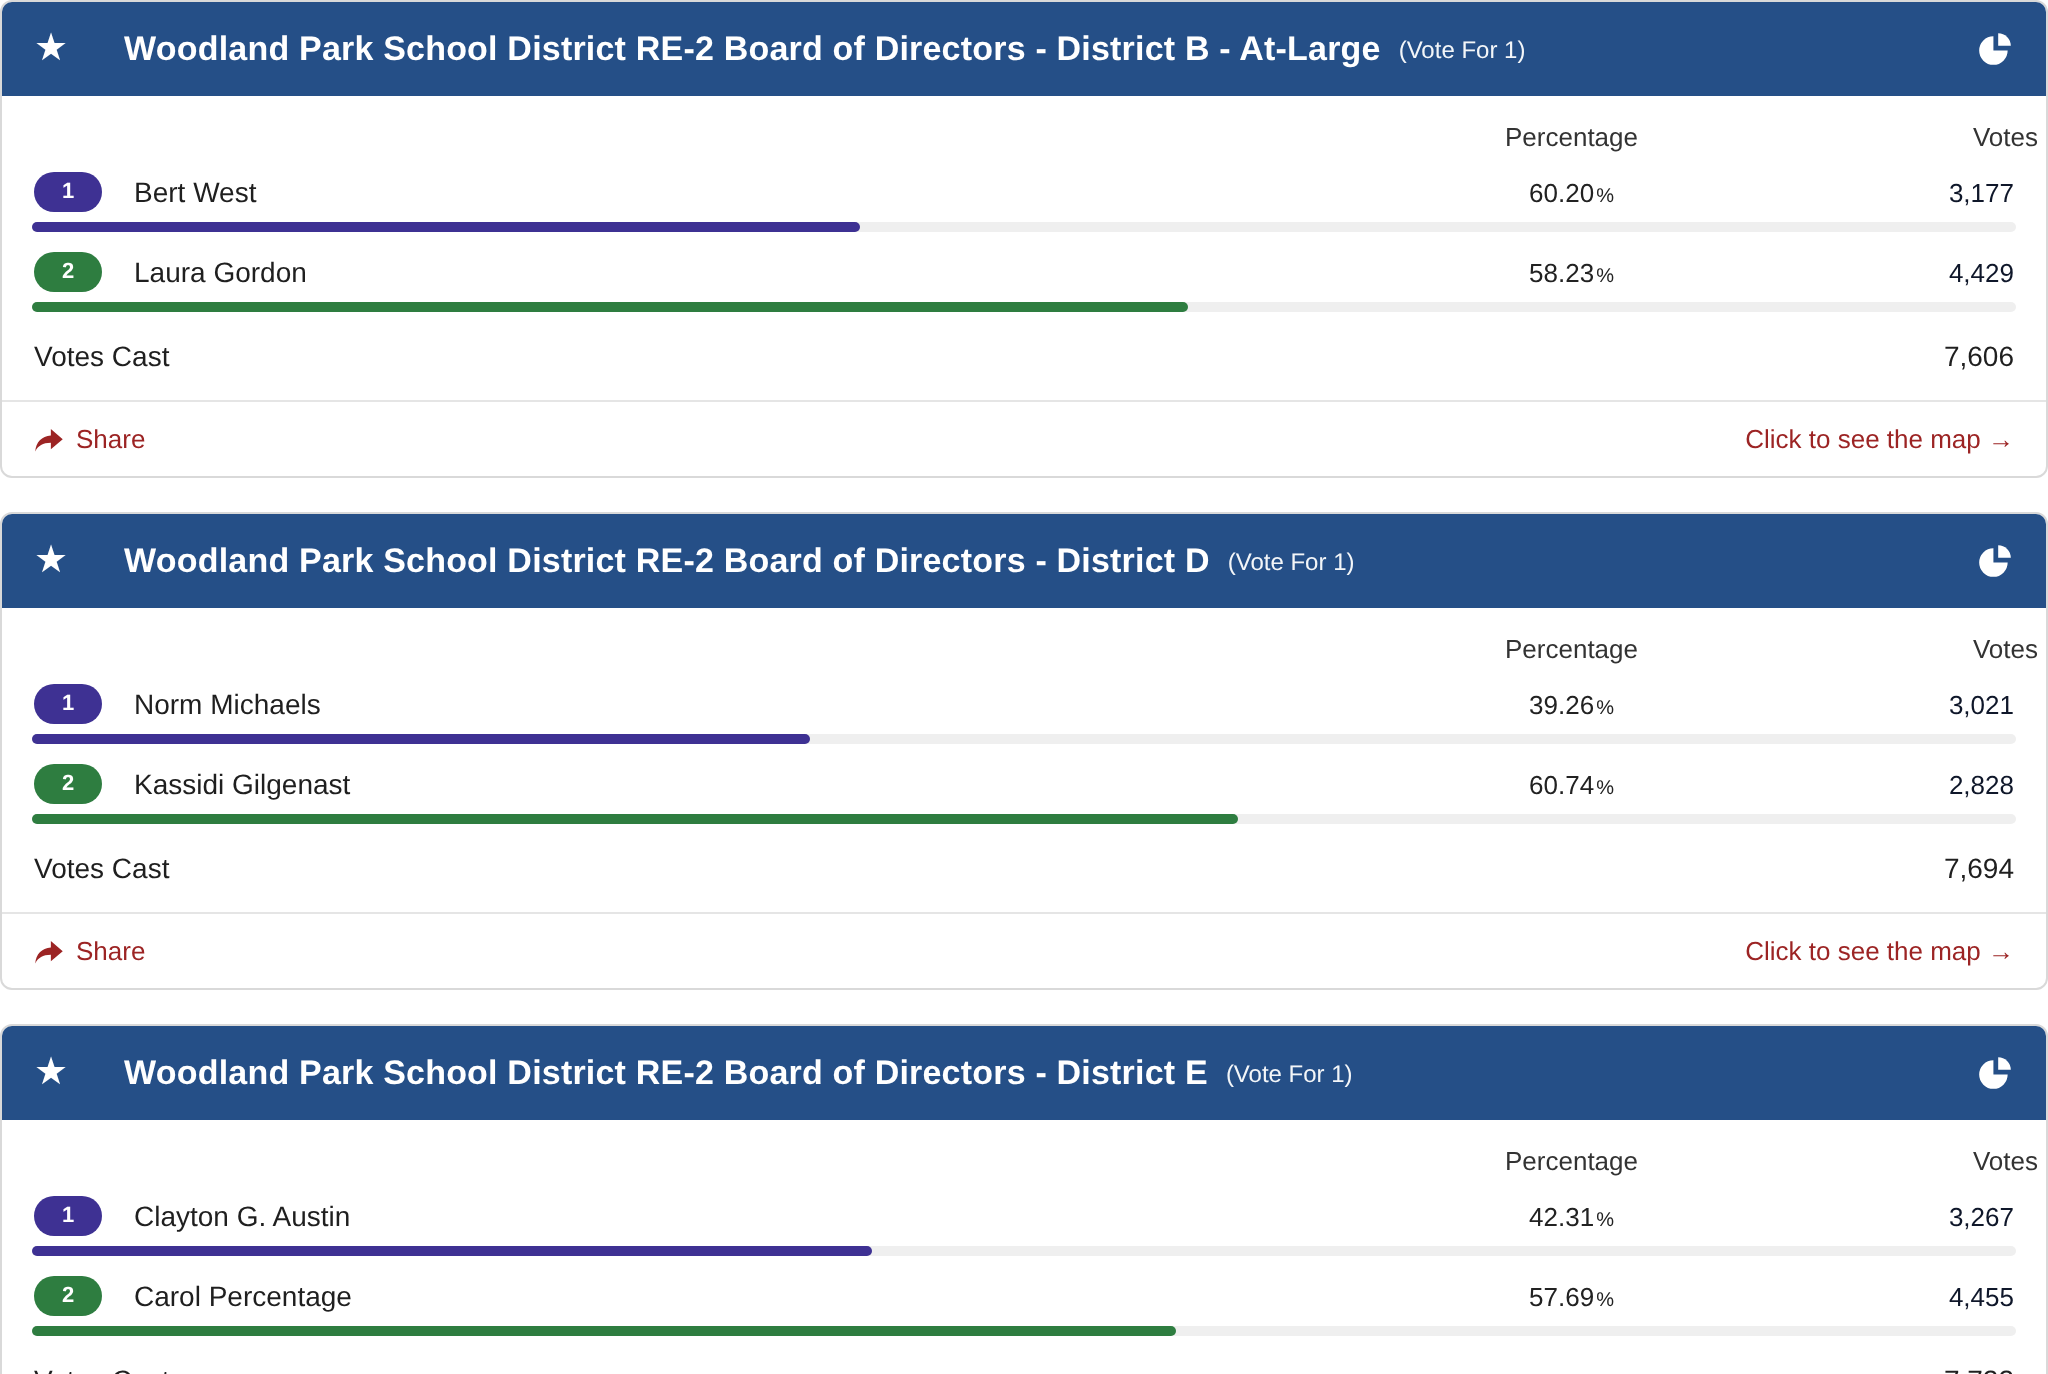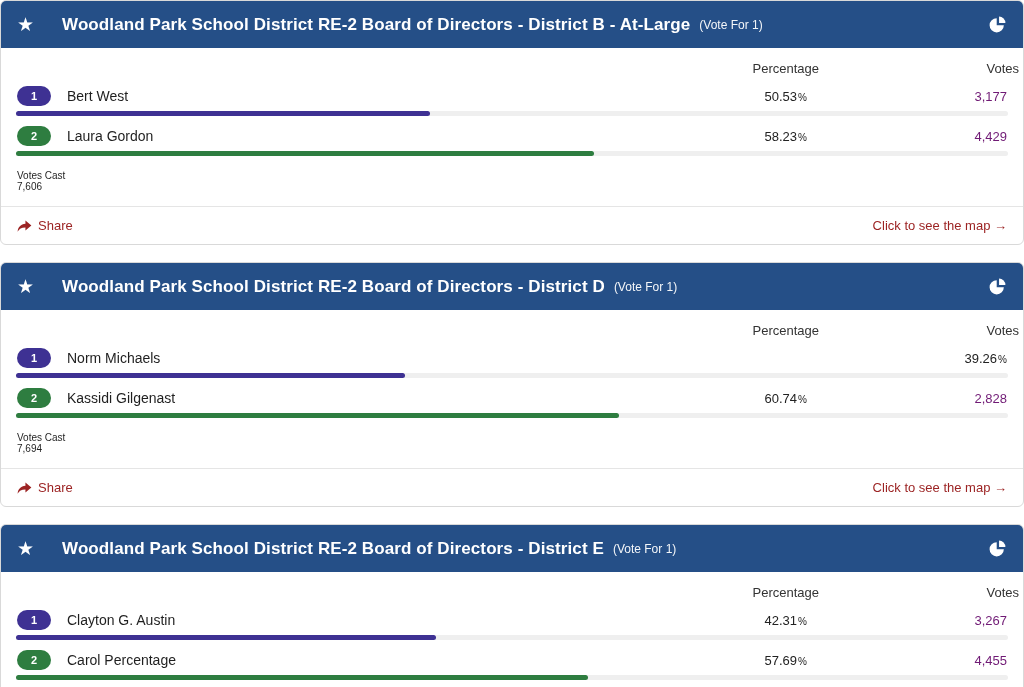--- a/index.html
+++ b/index.html
@@ -16,24 +16,24 @@
   .spacer { flex:1; }
   .col.pct { width:160px; text-align:right; }
   .col.votes { width:200px; text-align:right; }
   .cand { padding-top:10px; }
   .cand-line { display:flex; align-items:center; padding:0 16px; }
   .badge { width:34px; height:20px; border-radius:10px; color:#fff; font-size:11px; font-weight:600;
            display:flex; align-items:center; justify-content:center; }
   .cname { font-size:14px; margin-left:16px; flex:1; }
   .cpct { width:160px; text-align:right; font-size:13px; color:#222; }
   .cpct .sym { font-size:10px; margin-left:1px; }
-  .cvotes { width:200px; text-align:right; font-size:13px; color:#701a75; }
+  .cvotes { width:200px; text-align:right; font-size:13px; color:#0f172a; }
   .bar { margin:5px 15px 0 15px; height:5px; background:#efefef; border-radius:3px; }
   .fill { height:5px; border-radius:3px; }
-  .votes-cast { display:flex; justify-content:space-between; padding:14px 16px 14px 16px; font-size:10px;flex-direction:column; }
+  .votes-cast { display:flex; justify-content:space-between; padding:14px 16px 14px 16px; font-size:14px; }
   .card-footer { border-top:1px solid #e5e5e5; height:38px; display:flex; align-items:center;
                  justify-content:space-between; padding:0 16px; font-size:13px; }
   .card-footer a { text-decoration:none; cursor:pointer; display:flex; align-items:flex-end; gap:6px; }
 </style>
 </head>
 <body>
 
 <div class="page">
 
   <section class="card">
@@ -50,21 +50,21 @@
     </header>
     <div class="col-headers">
       <span class="spacer"></span>
       <span class="col pct">Percentage</span>
       <span class="col votes">Votes</span>
     </div>
     <div class="cand">
       <div class="cand-line">
         <span class="badge" style="background-color: rgb(62, 49, 147);">1</span>
         <span class="cname">Bert West</span>
-        <span class="cpct"><span>50.53</span><span class="sym">%</span></span>
+        <span class="cpct"><span>60.20</span><span class="sym">%</span></span>
         <span class="cvotes">3,177</span>
       </div>
       <div class="bar" style="background-color: rgb(239, 239, 239);">
         <div class="fill" style="background-color: rgb(62, 49, 147); width: 41.77%;"></div>
       </div>
     </div>
     <div class="cand">
       <div class="cand-line">
         <span class="badge" style="background-color: rgb(46, 125, 64);">2</span>
         <span class="cname">Laura Gordon</span>
@@ -105,20 +105,21 @@
     <div class="col-headers">
       <span class="spacer"></span>
       <span class="col pct">Percentage</span>
       <span class="col votes">Votes</span>
     </div>
     <div class="cand">
       <div class="cand-line">
         <span class="badge" style="background-color: rgb(62, 49, 147);">1</span>
         <span class="cname">Norm Michaels</span>
         <span class="cpct"><span>39.26</span><span class="sym">%</span></span>
+        <span class="cvotes">3,021</span>
       </div>
       <div class="bar" style="background-color: rgb(239, 239, 239);">
         <div class="fill" style="background-color: rgb(62, 49, 147); width: 39.26%;"></div>
       </div>
     </div>
     <div class="cand">
       <div class="cand-line">
         <span class="badge" style="background-color: rgb(46, 125, 64);">2</span>
         <span class="cname">Kassidi Gilgenast</span>
         <span class="cpct"><span>60.74</span><span class="sym">%</span></span>

